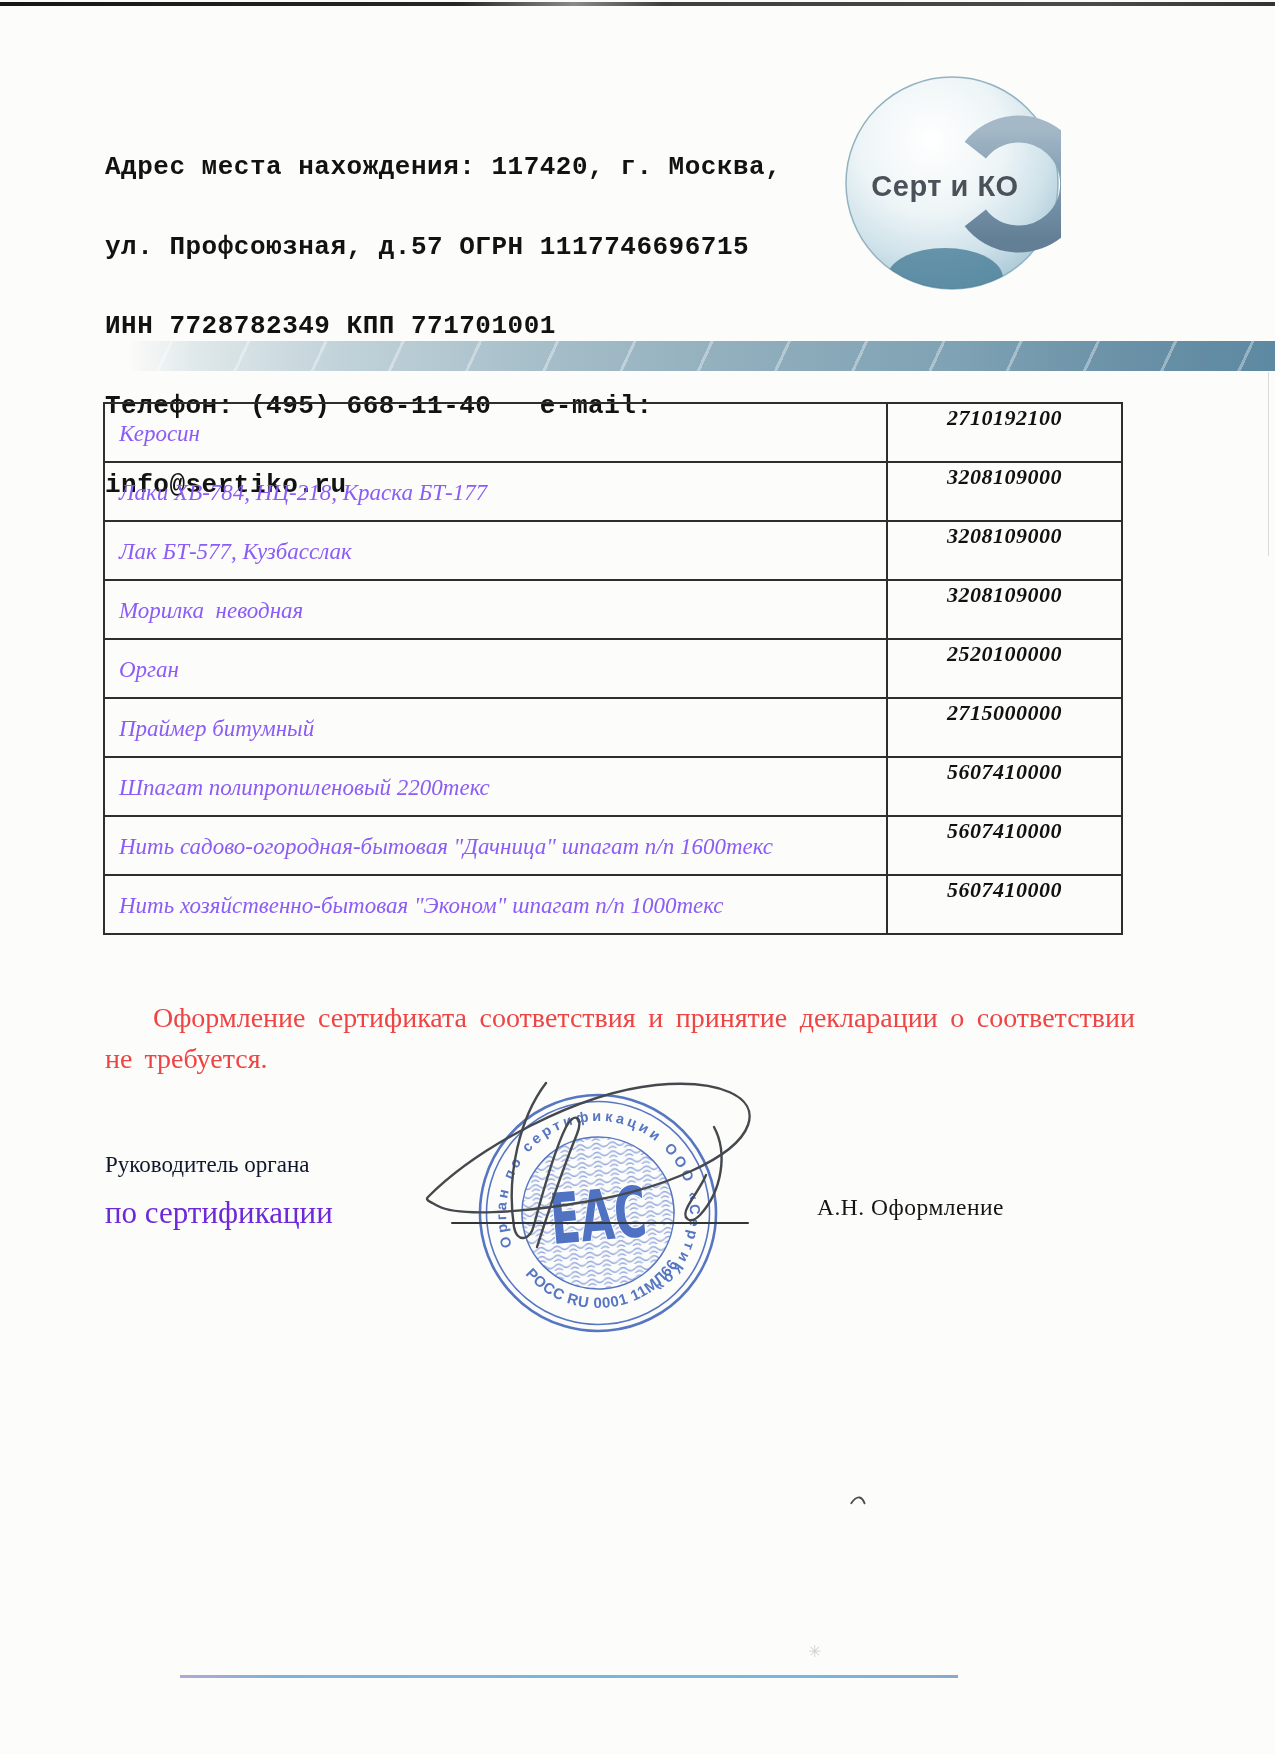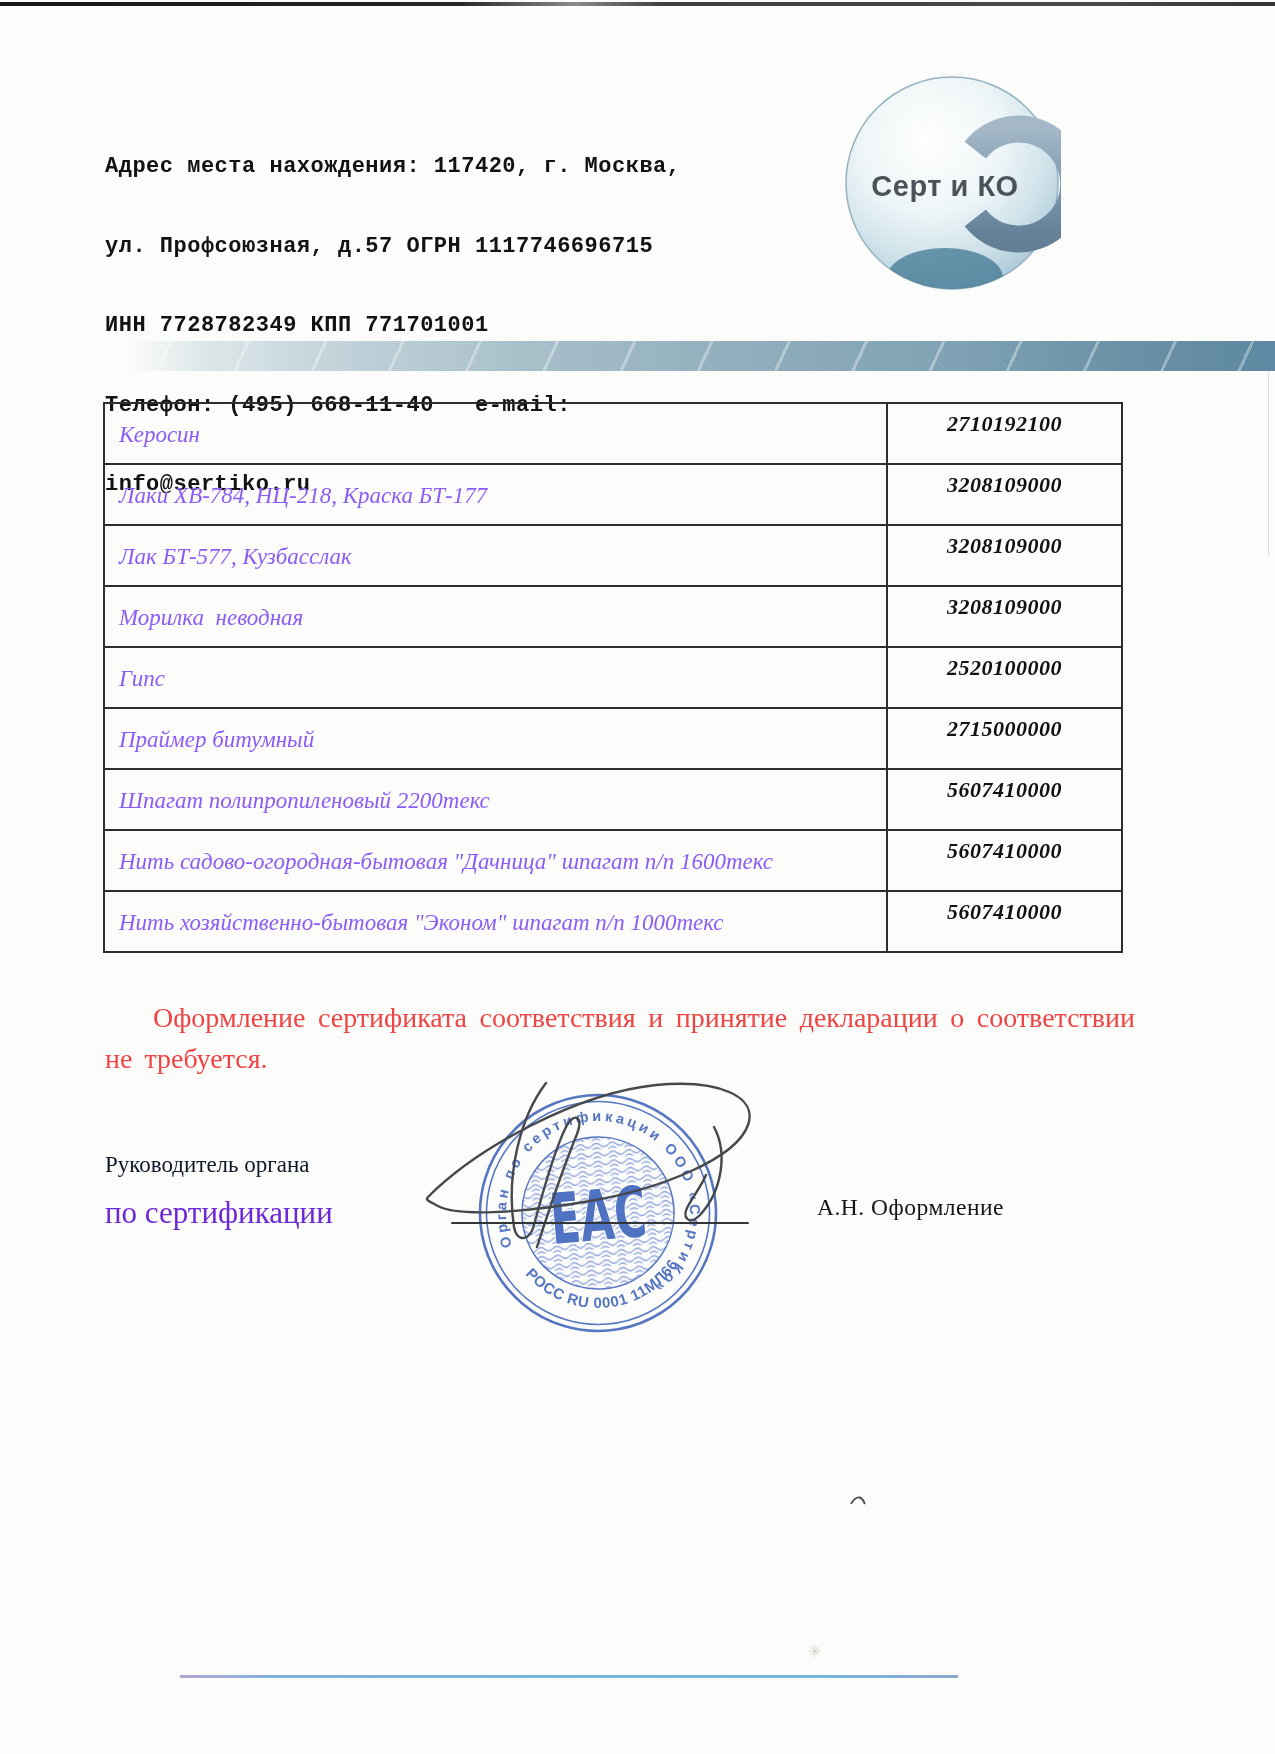--- a/index.html
+++ b/index.html
@@ -3,36 +3,36 @@
 <meta charset="utf-8">
 <style>
   html,body{margin:0;padding:0;background:#888;}
   .page{position:relative;width:1275px;height:1754px;background:#fcfcfa;overflow:hidden;
         font-family:"Liberation Serif",serif;color:#1a1a1a;margin:0 auto;}
   
   .scan-top{position:absolute;top:2px;left:0;width:100%;height:4px;
     background:linear-gradient(90deg,#161616,#262626 36%,#8a8a8a 45%,#3f3f3f 52%,#4a4a4a 86%,#333 100%);}
   
   .hdr{position:absolute;left:105px;top:101px;font-family:"Liberation Mono",monospace;
-       font-weight:bold;font-size:22px;line-height:26.5px;color:#121212;letter-spacing:.5px;white-space:pre;}
+       font-weight:bold;font-size:26px;line-height:26.5px;color:#121212;letter-spacing:.5px;white-space:pre;}
   
   .logo{position:absolute;left:845px;top:73px;width:216px;height:224px;}
   
   .bar{position:absolute;left:128px;top:341px;width:1147px;height:30px;
     background:linear-gradient(90deg,rgba(245,248,248,0) 0%,#dfe8ea 6%,#c2d3da 18%,#a3bcc7 38%,#8fadbc 55%,#7fa2b4 72%,#6990a6 88%,#5d89a2 100%);}
   .bar .streaks{position:absolute;inset:0;
     background:repeating-linear-gradient(115deg,rgba(255,255,255,0) 0 38px,rgba(255,255,255,.35) 38px 41px,rgba(255,255,255,0) 41px 70px);
     mix-blend-mode:screen;}
   
   table.codes{position:absolute;left:103px;top:402px;width:1020px;border-collapse:collapse;
     table-layout:fixed;}
   table.codes td{border:2px solid #2e2e2e;height:51px;overflow:hidden;}
   td.prod{width:759px;font-style:italic;font-size:23px;padding:4px 8px 2px 14px;
           vertical-align:middle;white-space:pre-wrap;color:#8b5cf6;}
-  td.code{text-align:center;vertical-align:top;padding-top:7px;font-style:italic;
+  td.code{text-align:center;vertical-align:top;font-style:italic;
           font-weight:bold;font-size:22px;letter-spacing:.5px;color:#111;}
   
   .note{position:absolute;left:105px;top:997px;width:1030px;font-size:28px;line-height:41px;
         text-align:justify;text-indent:48px;word-spacing:5px;color:#ef4444;}
   
   .role1{position:absolute;left:105px;top:1152px;font-size:23px;color:#0f172a;}
   .role2{position:absolute;left:105px;top:1195px;font-size:31px;color:#6d28d9;}
   .signer{position:absolute;left:817px;top:1194px;font-size:23.5px;color:#141414;letter-spacing:.5px;}
   .stamp{position:absolute;left:473px;top:1088px;width:250px;height:250px;opacity:.93;}
   .autograph{position:absolute;left:398px;top:1035px;width:400px;height:230px;}
@@ -101,21 +101,21 @@
       </tr>
       <tr>
         <td class="prod">Лак БТ-577, Кузбасслак</td>
         <td class="code">3208109000</td>
       </tr>
       <tr>
         <td class="prod">Морилка  неводная</td>
         <td class="code">3208109000</td>
       </tr>
       <tr>
-        <td class="prod">Гипс</td>
+        <td class="prod">Орган</td>
         <td class="code">2520100000</td>
       </tr>
       <tr>
         <td class="prod">Праймер битумный</td>
         <td class="code">2715000000</td>
       </tr>
       <tr>
         <td class="prod">Шпагат полипропиленовый 2200текс</td>
         <td class="code">5607410000</td>
       </tr>

